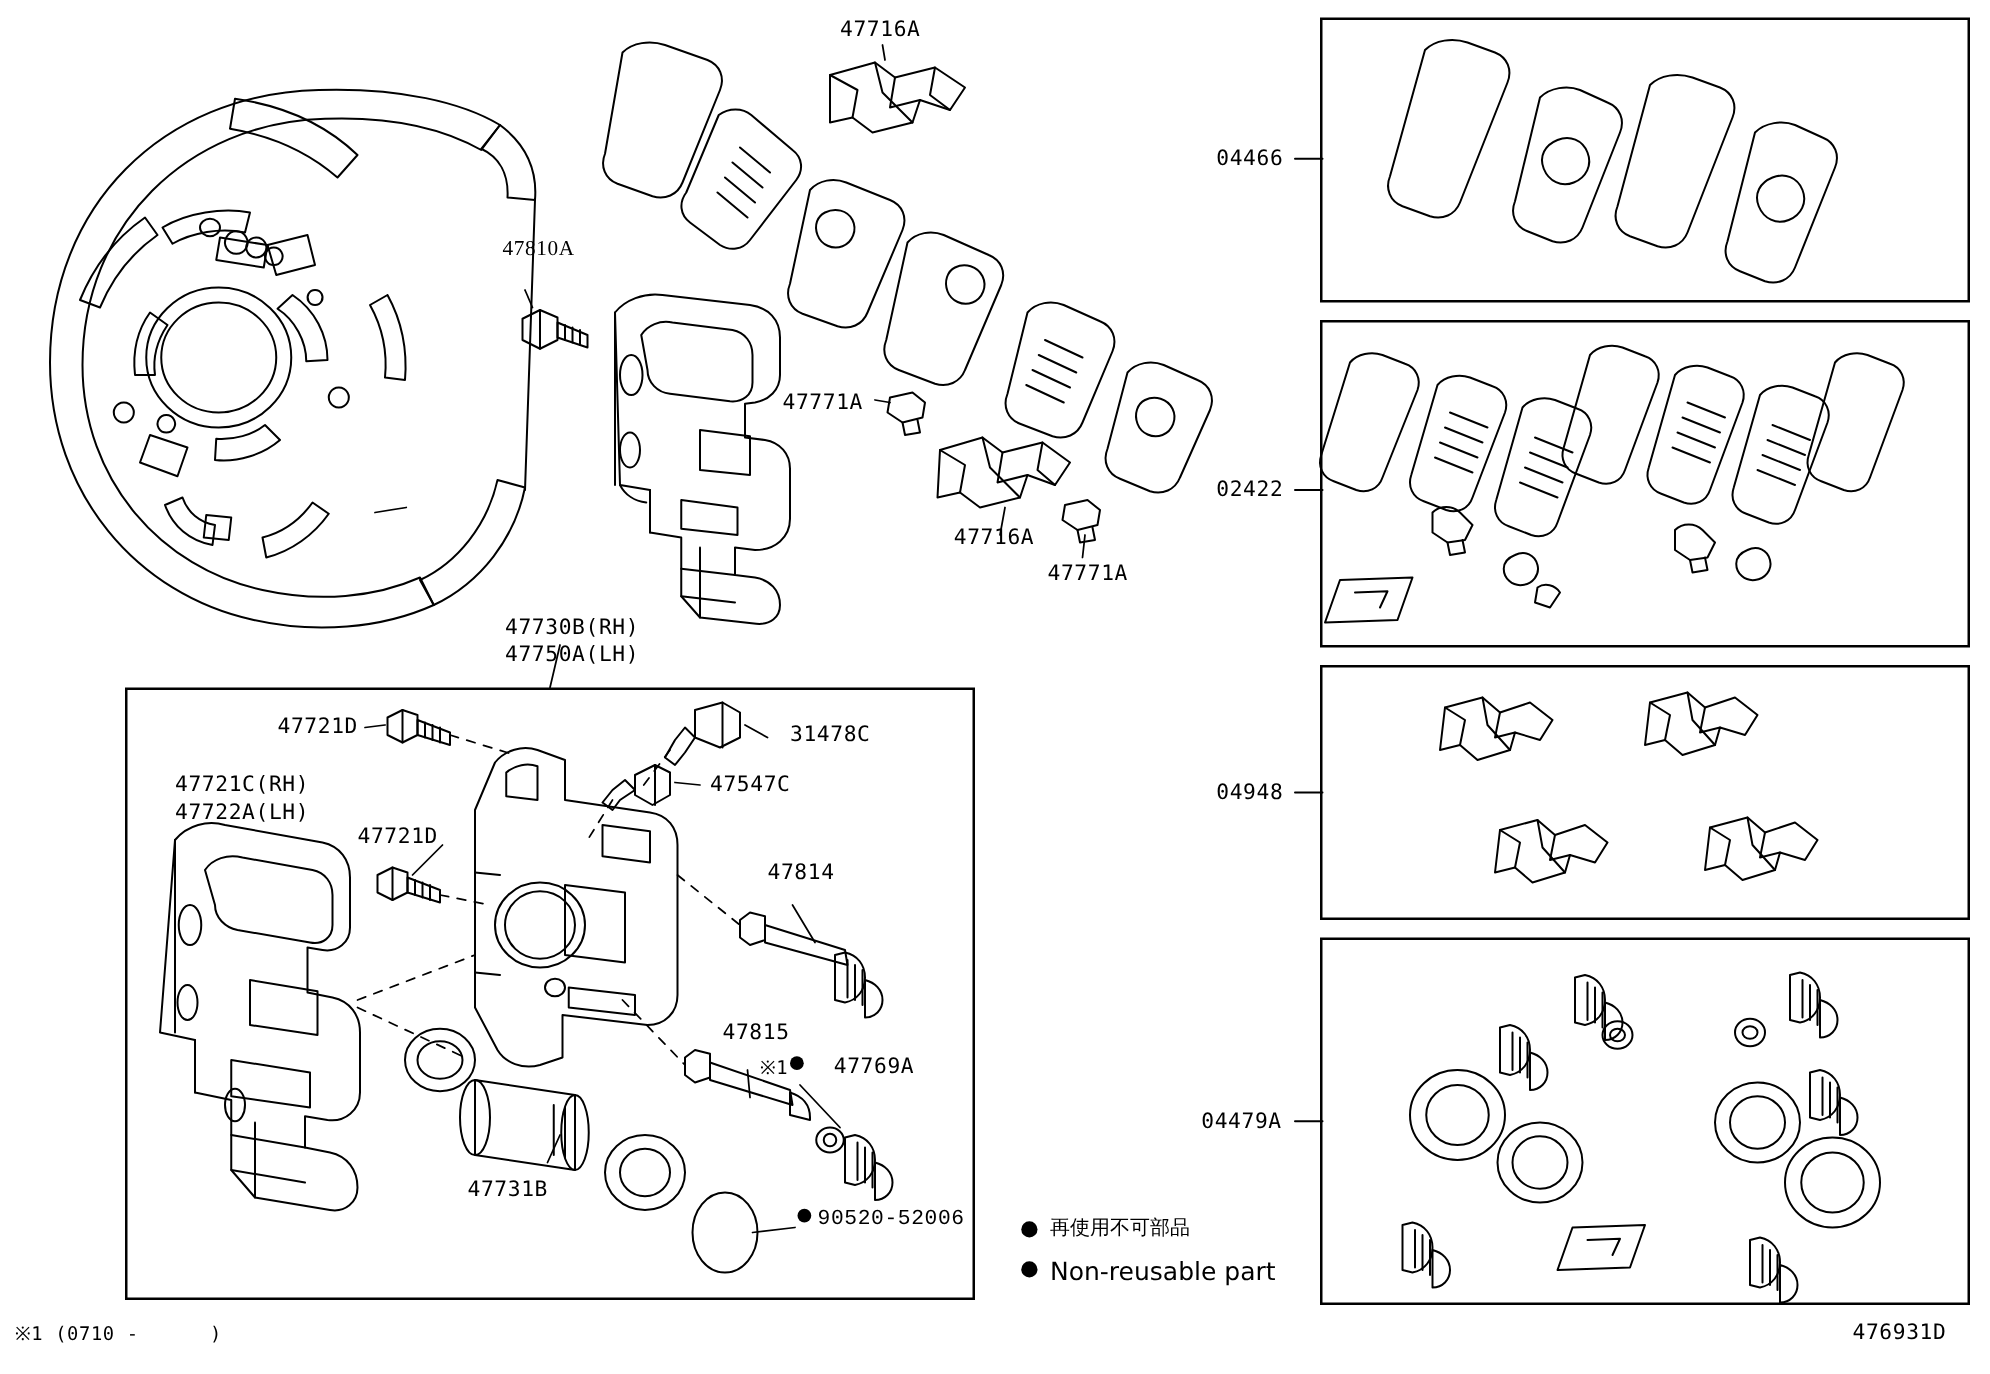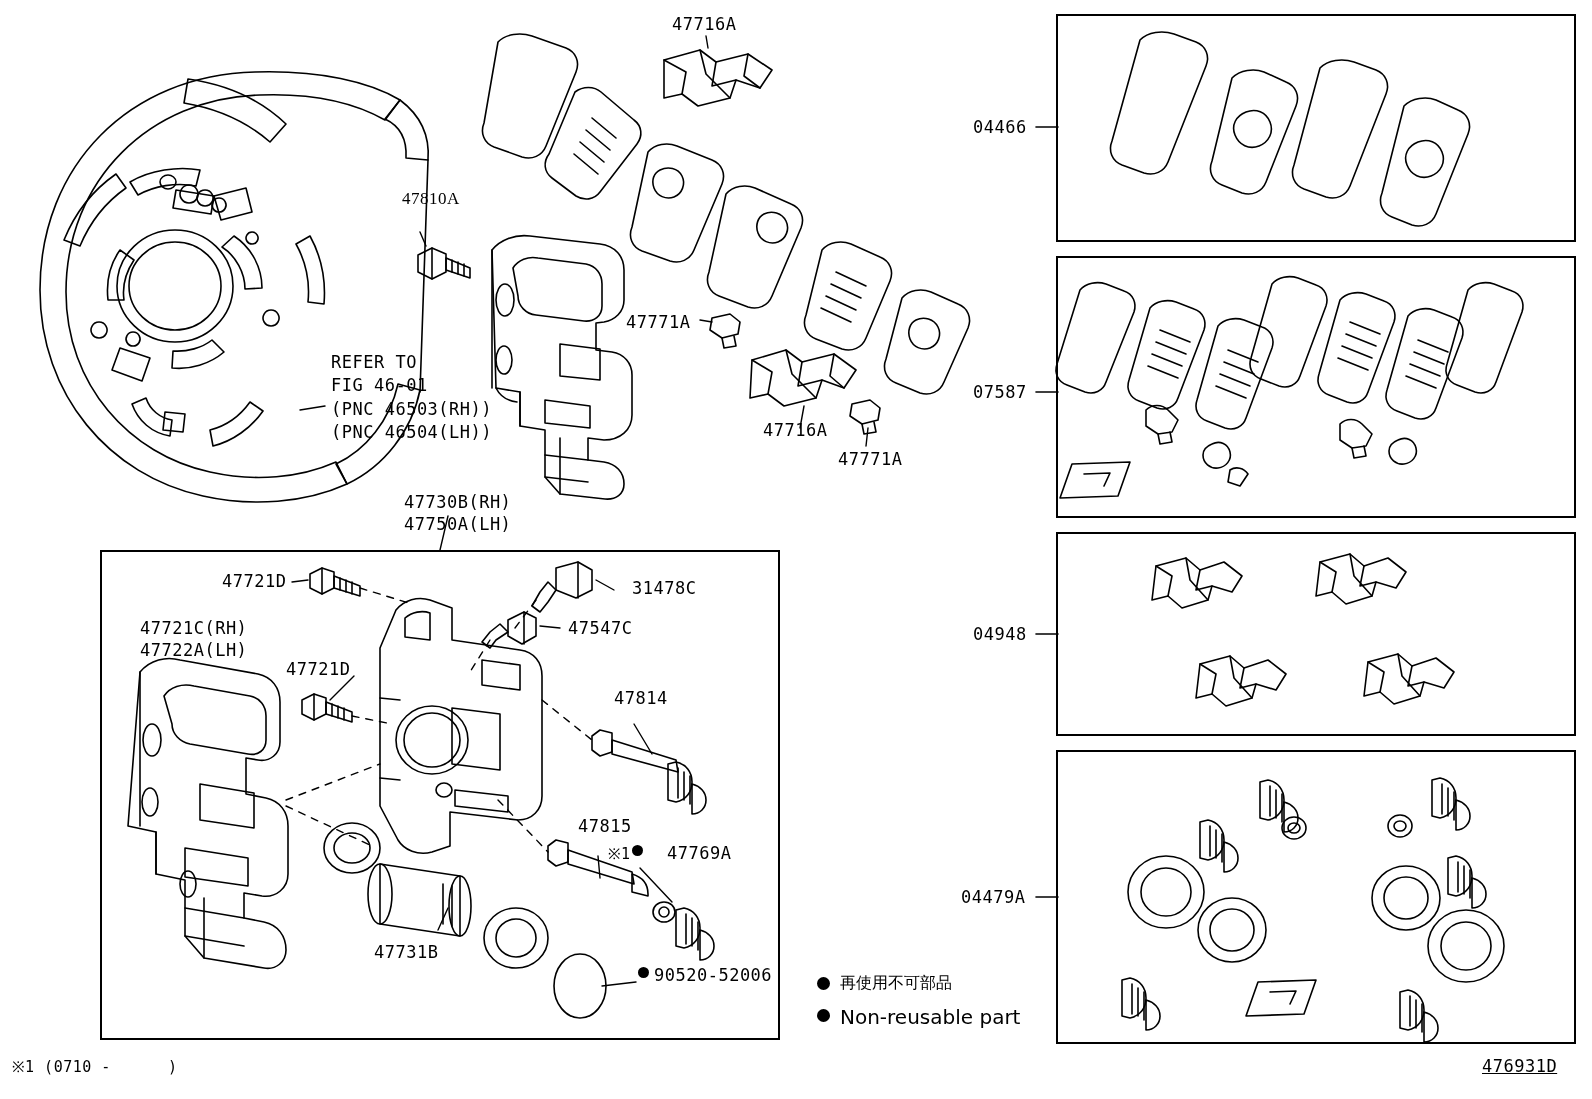--- a/index.html
+++ b/index.html
@@ -366,35 +366,29 @@
   <div class="lbl" style="left:140px; top:640px;">47722A(LH)</div>
 
   <div class="lbl" style="left:286px; top:659px;">47721D</div>
   <div class="lbl" style="left:614px; top:688px;">47814</div>
   <div class="lbl" style="left:578px; top:816px;">47815</div>
   <div class="lbl small" style="left:608px; top:845px;">※1</div>
   <div class="dot" style="left:632px; top:845px;"></div>
   <div class="lbl" style="left:648px; top:843px;margin-left:19px;">47769A</div>
   <div class="lbl" style="left:374px; top:942px;">47731B</div>
   <div class="dot" style="left:638px; top:967px;"></div>
-  <div class="lbl" style="left:654px; top:965px;">90520-52006</div>
-
-  <div style="position:absolute; left:331px; top:352px;">
-    <div class="lbl" style="position:relative; left:0; top:0;">REFER TO</div>
-    <div class="lbl" style="position:relative; left:0; top:0; margin-top:2px;">FIG 46-01</div>
-    <div class="lbl" style="position:relative; left:0; top:0; margin-top:2px;">(PNC 46503(RH))</div>
-    <div class="lbl" style="position:relative; left:0; top:0; margin-top:2px;">(PNC 46504(LH))</div>
-  </div>
+  <div class="lbl" style="left:654px; top:965px;font-family:Liberation Mono, monospace;">90520-52006</div>
+
 
   <div class="lbl" style="left:973px; top:117px;">04466</div>
-  <div class="lbl" style="left:973px; top:382px;">07587</div>
+  <div class="lbl" style="left:973px; top:382px;">02422</div>
   <div class="lbl" style="left:973px; top:624px;">04948</div>
   <div class="lbl" style="left:961px; top:887px;">04479A</div>
 
   <div class="legend-dot" style="left:817px; top:977px;"></div>
   <div class="lbl jp" style="left:840px; top:973px;font-family:Liberation Serif, serif;">再使用不可部品</div>
   <div class="legend-dot" style="left:817px; top:1009px;"></div>
   <div class="lbl en" style="left:840px; top:1005px;">Non-reusable part</div>
 
   <div class="lbl small" style="left:12px; top:1058px;">※1 (0710 -      )</div>
-  <div class="lbl" style="left:1482px; top:1056px;text-decoration:underline;">476931D</div>
+  <div class="lbl" style="left:1482px; top:1056px;">476931D</div>
 
 </div>
 
 </body></html>

